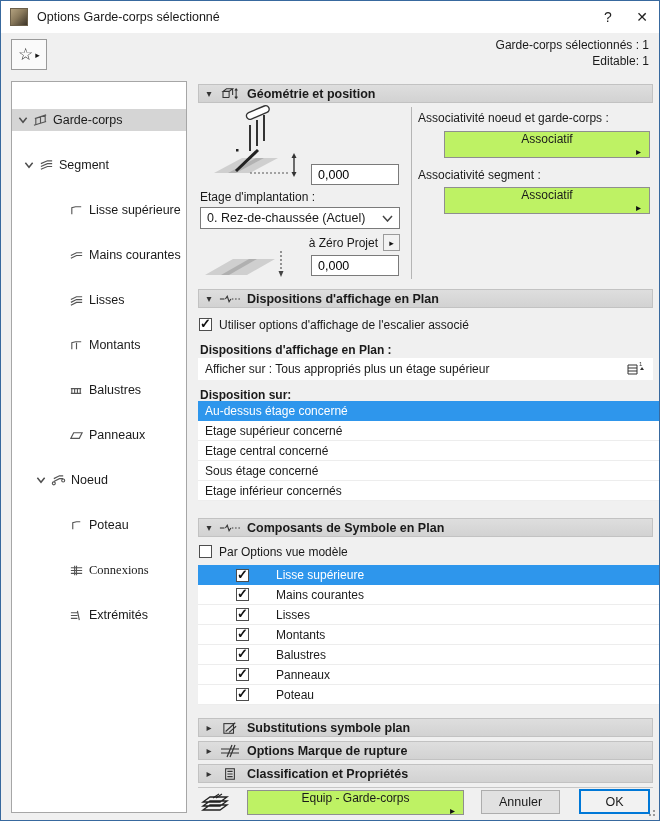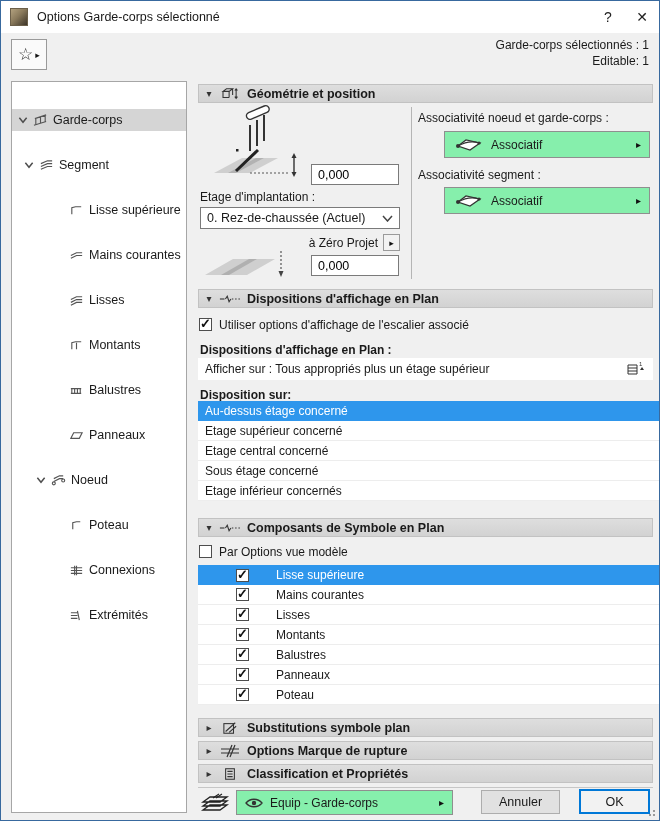--- a/index.html
+++ b/index.html
@@ -54,22 +54,22 @@
               font-family:inherit; font-size:12.5px; padding-left:6px; }
   .selbox { position:absolute; height:22px; background:#fff; border:1px solid #7a7a7a;
             display:flex; align-items:center; padding:0 6px; font-size:12.5px; }
   .selbox .sp { flex:1; }
   .selbox svg { width:11px; height:7px; }
   .selbox polyline { fill:none; stroke:#444; stroke-width:1.5; }
 
   .flybtn { position:absolute; width:17px; height:17px; background:#f2f2f2; border:1px solid #9a9a9a;
             display:flex; align-items:center; justify-content:center; font-size:9px; color:#111; }
 
-  .ddbtn { position:absolute; height:27px; background:#86efac; border:1px solid #8f8f8f;
-           display:flex; align-items:center; padding:0 8px; }
+  .ddbtn { position:absolute; height:27px; background:#bef264; border:1px solid #8f8f8f;
+           display:flex; align-items:center; padding:0 8px;flex-direction:column; }
   .ddbtn .dicon { width:30px; height:16px; margin-right:8px; }
   .ddbtn .arr { margin-left:auto; font-size:10px; color:#111; }
 
   .vdiv { position:absolute; width:1px; background:#b5b5b5; }
 
   .cb { position:absolute; width:13px; height:13px; border:1px solid #4d4d4d; background:#fff; }
   .cb.checked::after { content:"✓"; position:absolute; left:0px; top:-3px; font-size:13px; font-weight:bold; color:#111; }
 
   .whiterow { position:absolute; background:#fff; display:flex; align-items:center; }
 
@@ -292,21 +292,21 @@
         </svg>
         <span class="tlabel">Noeud</span>
       </div>
       <div class="trow" style="padding-left: 40px;">
         <span class="chev"></span>
         <svg class="ticon">
           <use href="#poteau-icon"></use>
         </svg>
         <span class="tlabel">Poteau</span>
       </div>
-      <div class="trow" style="padding-left: 40px;">
+      <div class="trow" style="padding-left: 40px; font-family: Liberation Serif, serif;">
         <span class="chev"></span>
         <svg class="ticon">
           <use href="#connexion-icon"></use>
         </svg>
         <span class="tlabel">Connexions</span>
       </div>
       <div class="trow" style="padding-left: 40px;">
         <span class="chev"></span>
         <svg class="ticon">
           <use href="#extremites-icon"></use>
@@ -496,21 +496,21 @@
         <use href="#props-icon"></use>
       </svg>
     <span class="htxt">Classification et Propriétés</span>
   </div>
 
   <div id="footsep"></div>
 
   <svg style="position:absolute;left:199px;top:789px;width:30px;height:24px">
       <use href="#layers-icon"></use>
     </svg>
-  <div class="ddbtn" style="left:235px;top:789px;width:217px;height:25px">
+  <div class="ddbtn" style="left:246px;top:789px;width:217px;height:25px">
     <svg style="width:18px;height:12px;margin-right:7px">
         <use href="#eye-icon"></use>
       </svg>
     <span>Equip - Garde-corps</span>
     <span class="arr">▸</span>
   </div>
   <div class="btn" style="left:480px;top:789px;width:79px" id="cancel-btn">Annuler</div>
   <div class="btn" style="left:578px;top:788px;width:71px;height:25px" id="ok-btn">OK</div>
 
   <svg id="grip" width="10" height="10">

